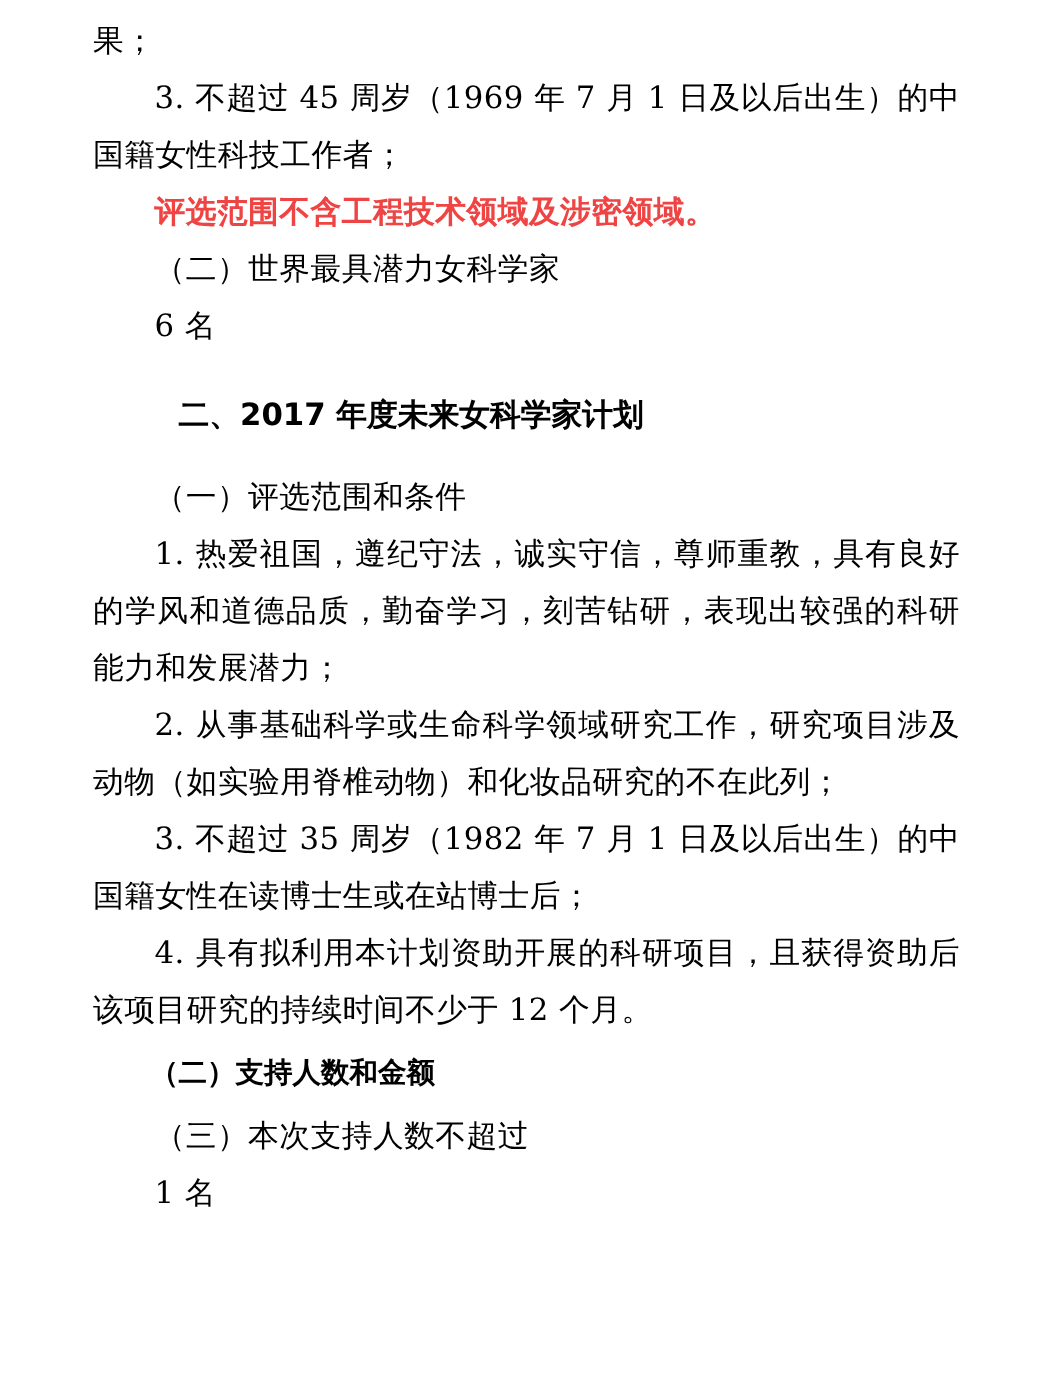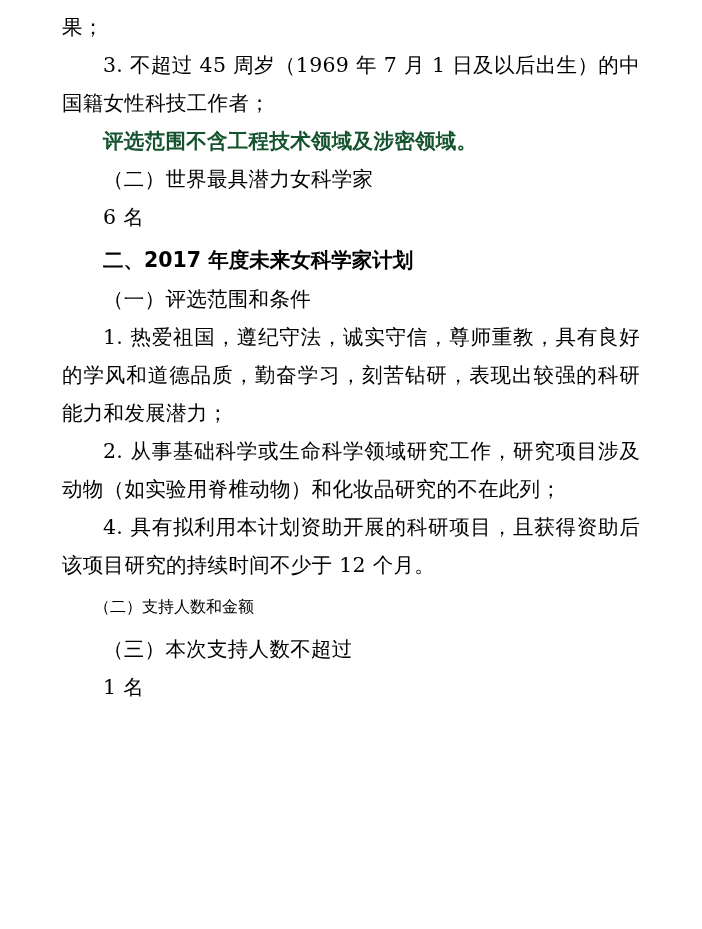--- a/index.html
+++ b/index.html
@@ -29,39 +29,39 @@
     margin: 0;
     letter-spacing: 0.3px;
   }
   .indent {
     text-indent: 2em;
   }
   .noindent {
     text-indent: 0;
   }
   .red {
-    color: #14532d;
+    color: #ef4444;
   }
   .bold {
     font-weight: bold;
   }
   .heading {
     font-size: 20.5px;
     line-height: 40px;
     font-weight: bold;
     text-indent: 2em;
-    margin: 0;
+    margin: 16px;
     font-family: "DejaVu Sans", "Liberation Sans", sans-serif;
   }
   .sub-heading {
-    font-size: 16px;
+    font-size: 19px;
     line-height: 38px;
     text-indent: 2em;
     margin: 0;
-    font-weight: normal;
+    font-weight: bold;
   }
   .gap-small { height: 4px; }
 </style>
 </head>
 <body>
 
 <div class="page">
 
   <p class="para noindent">果；</p>
 
@@ -76,20 +76,21 @@
   <div class="gap-small"></div>
 
   <p class="heading">二、2017 年度未来女科学家计划</p>
 
   <p class="para indent">（一）评选范围和条件</p>
 
   <p class="para indent">1. 热爱祖国，遵纪守法，诚实守信，尊师重教，具有良好的学风和道德品质，勤奋学习，刻苦钻研，表现出较强的科研能力和发展潜力；</p>
 
   <p class="para indent">2. 从事基础科学或生命科学领域研究工作，研究项目涉及动物（如实验用脊椎动物）和化妆品研究的不在此列；</p>
 
+  <p class="para indent">3. 不超过 35 周岁（1982 年 7 月 1 日及以后出生）的中国籍女性在读博士生或在站博士后；</p>
 
   <p class="para indent">4. 具有拟利用本计划资助开展的科研项目，且获得资助后该项目研究的持续时间不少于 12 个月。</p>
 
   <div class="gap-small"></div>
 
   <p class="sub-heading">（二）支持人数和金额</p>
 
 
   <div class="gap-small"></div>
 

